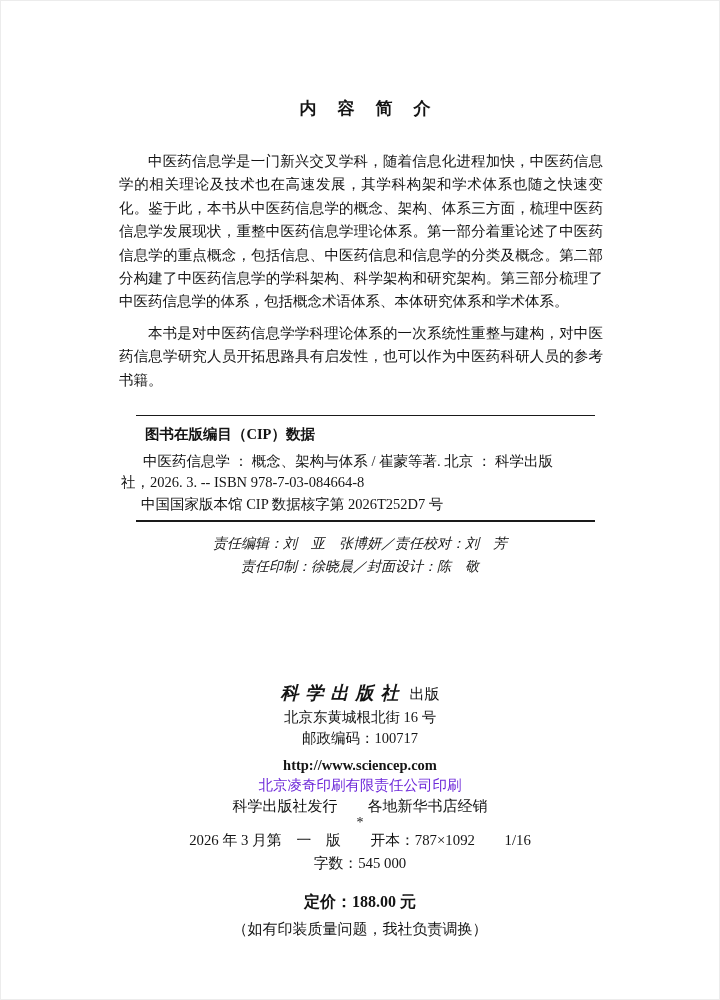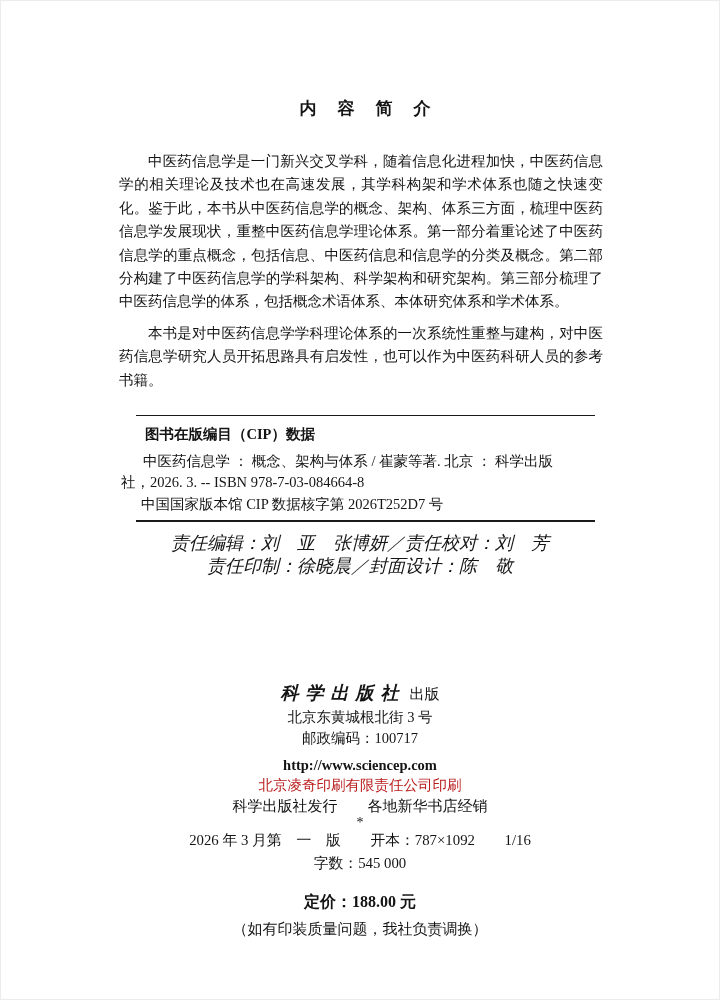--- a/index.html
+++ b/index.html
@@ -40,38 +40,38 @@
   .cip-l1 { padding-left:22px; }
   .cip-l2 { padding-left:0; }
   .cip-l3 { padding-left:28px; }
   .cip-l4 { padding-left:20px; }
 
   
   .credits {
     position:absolute; top:531px; left:0; width:100%;
     text-align:center;
     font-style:italic;
-    font-size:18px; line-height:23px;
+    font-size:14px; line-height:23px;
   }
 
   
   .colophon {
     position:absolute; top:680px; left:0; width:100%;
     text-align:center;
   }
   .pub-line { height:26px; line-height:24px; }
   .pub-logo {
     font-size:18px; font-weight:bold; font-style:italic;
     letter-spacing:7px;
   }
   .pub-suffix { font-size:15px; font-style:normal; letter-spacing:0; }
   .pub-address  { font-size:14.5px; line-height:21px; }
   .pub-postcode { font-size:14.5px; line-height:20px; }
   .pub-website  { font-size:14.5px; line-height:19px; font-weight:bold;margin-top:8px; }
-  .pub-printer  { font-size:14.5px; line-height:20px; color:#b91c1c; }
+  .pub-printer  { font-size:14.5px; line-height:20px; color:#6d28d9; }
   .pub-distribution { font-size:15px; line-height:22px; }
   .pub-star { font-size:14px; line-height:12px; }
   .edition-block {
     display:inline-block; text-align:left;
     font-size:14.8px; line-height:22.5px;
   }
   .word-count { font-size:14.8px; line-height:22px; }
   .price-line { font-size:16px; font-weight:bold; line-height:22px; margin-top:17px; }
   .notice-line { font-size:15px; margin-top:7px; }
 </style>
@@ -99,21 +99,21 @@
   <div class="credits">
     <div>责任编辑：刘　亚　张博妍／责任校对：刘　芳</div>
     <div>责任印制：徐晓晨／封面设计：陈　敬</div>
   </div>
 
   <div class="colophon">
     <div class="pub-line">
       <span class="pub-logo">科学出版社</span>
       <span class="pub-suffix">出版</span>
     </div>
-    <div class="pub-address">北京东黄城根北街 3 号</div>
+    <div class="pub-address">北京东黄城根北街 16 号</div>
     <div class="pub-postcode">邮政编码：100717</div>
     <div class="pub-website">http://www.sciencep.com</div>
     <div class="pub-printer">北京凌奇印刷有限责任公司印刷</div>
     <div class="pub-distribution">科学出版社发行　　各地新华书店经销</div>
     <div class="pub-star">*</div>
     <div class="edition-block">
       <div>2026 年 3 月第　一　版　　开本：787×1092　　1/16</div>
     </div>
     <div class="word-count">字数：545 000</div>
     <div class="price-line">定价：188.00 元</div>

